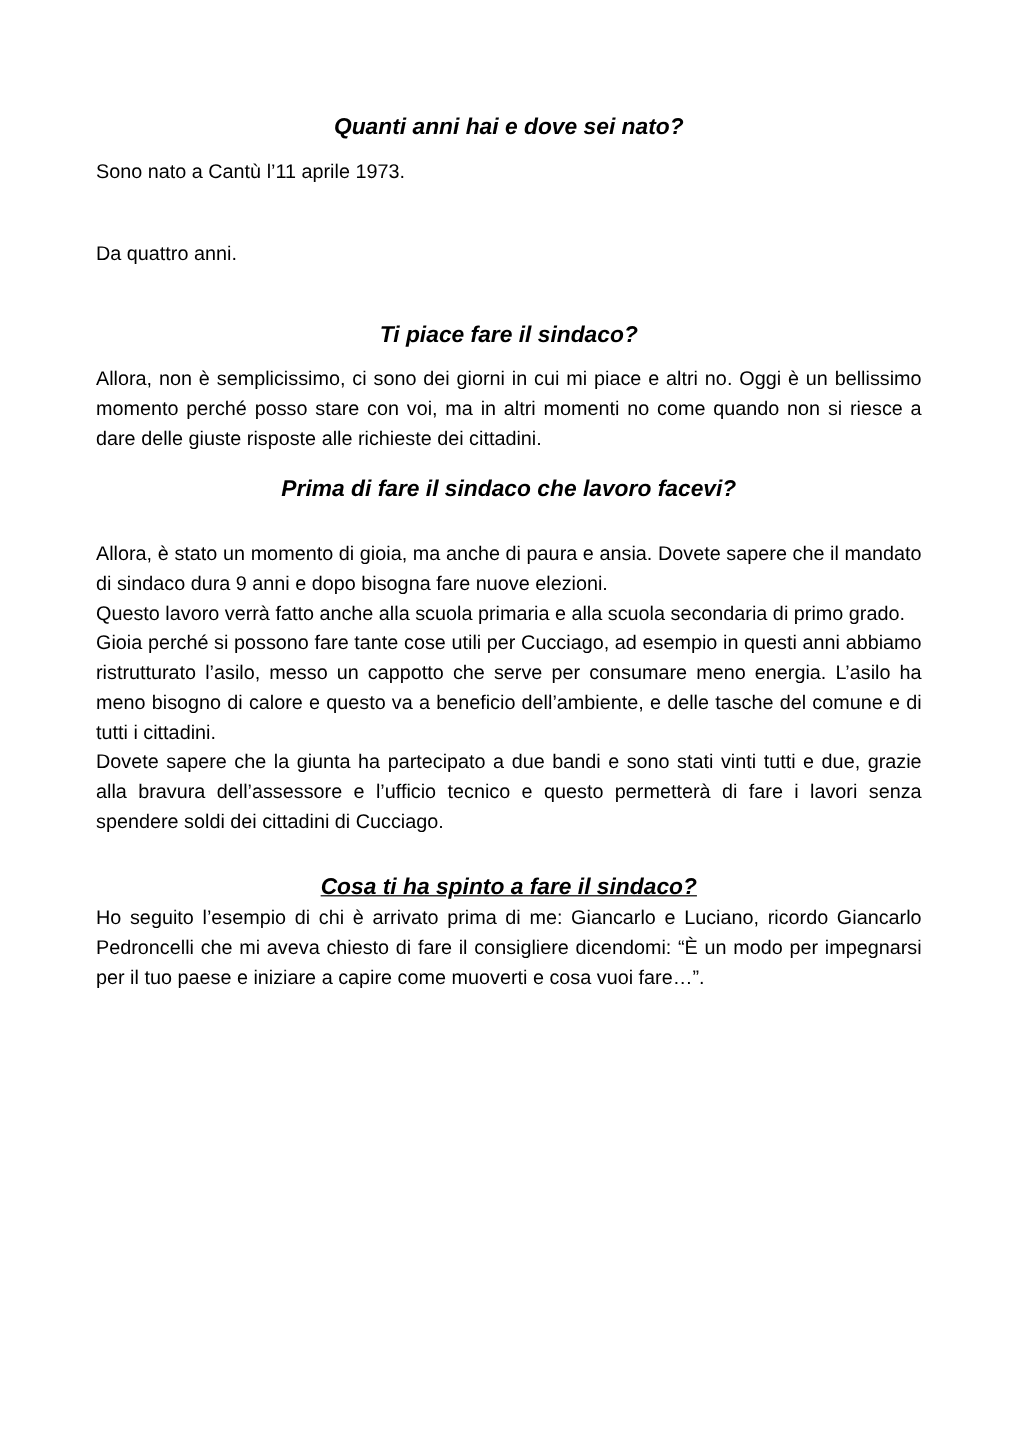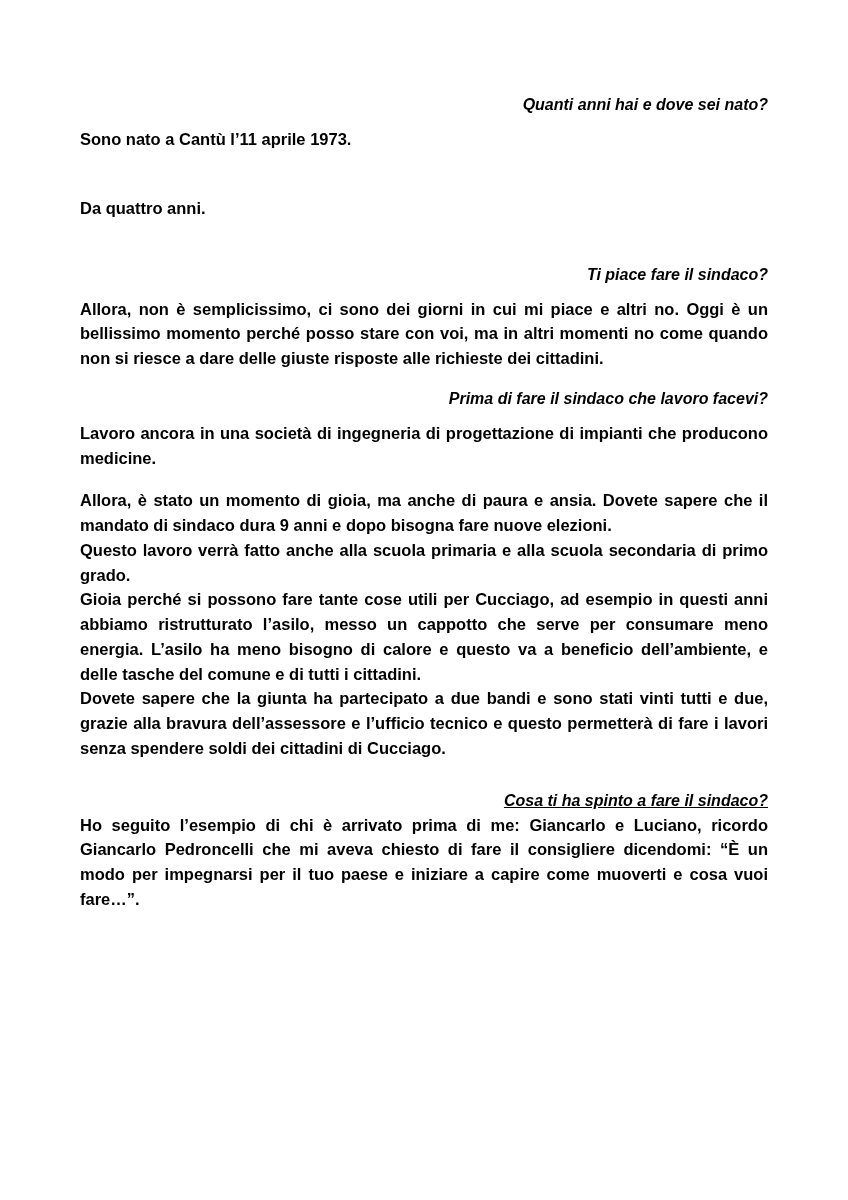--- a/index.html
+++ b/index.html
@@ -23,32 +23,31 @@
   }
   .doc-body {
     width: 688px;
   }
   .qa-block {
     margin: 0;
   }
   .question {
     font-weight: bold;
     font-style: italic;
-    font-size: 16px;
+    font-size: 19px;
     line-height: 1.25;
     margin: 0 0 12px 0;
-    text-align: right;
+    text-align: center;
   }
   .answer {
     font-size: 16.5px;
     line-height: 1.5;
     margin: 0;
     text-align: justify;
     text-justify: inter-word;
-    font-weight: bold;
   }
   .answer p {
     margin: 0;
   }
   
   .gap-lg { height: 44px; }
   .gap-md { height: 30px; }
   .gap-sm { height: 18px; }
 </style>
 </head>
@@ -75,23 +74,20 @@
     <div class="qa-block">
       <div class="question">Ti piace fare il sindaco?</div>
       <div class="answer">
         <p>Allora, non è semplicissimo, ci sono dei giorni in cui mi piace e altri no. Oggi è un bellissimo momento perché posso stare con voi, ma in altri momenti no come quando non si riesce a dare delle giuste risposte alle richieste dei cittadini.</p>
       </div>
     </div>
     <div class="gap-sm"></div>
 
     <div class="qa-block">
       <div class="question">Prima di fare il sindaco che lavoro facevi?</div>
-      <div class="answer">
-        <p>Lavoro ancora in una società di ingegneria di progettazione di impianti che producono medicine.</p>
-      </div>
     </div>
     <div class="gap-sm"></div>
 
     <div class="qa-block">
       <div class="answer">
         <p>Allora, è stato un momento di gioia, ma anche di paura e ansia. Dovete sapere che il mandato di sindaco dura 9 anni e dopo bisogna fare nuove elezioni.</p>
         <p>Questo lavoro verrà fatto anche alla scuola primaria e alla scuola secondaria di primo grado.</p>
         <p>Gioia perché si possono fare tante cose utili per Cucciago, ad esempio in questi anni abbiamo ristrutturato l’asilo, messo un cappotto che serve per consumare meno energia. L’asilo ha meno bisogno di calore e questo va a beneficio dell’ambiente, e delle  tasche del comune e di tutti i cittadini.</p>
         <p>Dovete sapere che la giunta ha partecipato a due bandi e sono stati vinti tutti e due, grazie alla bravura dell’assessore e l’ufficio tecnico e questo permetterà di fare i lavori senza spendere soldi dei cittadini di Cucciago.</p>
       </div>

